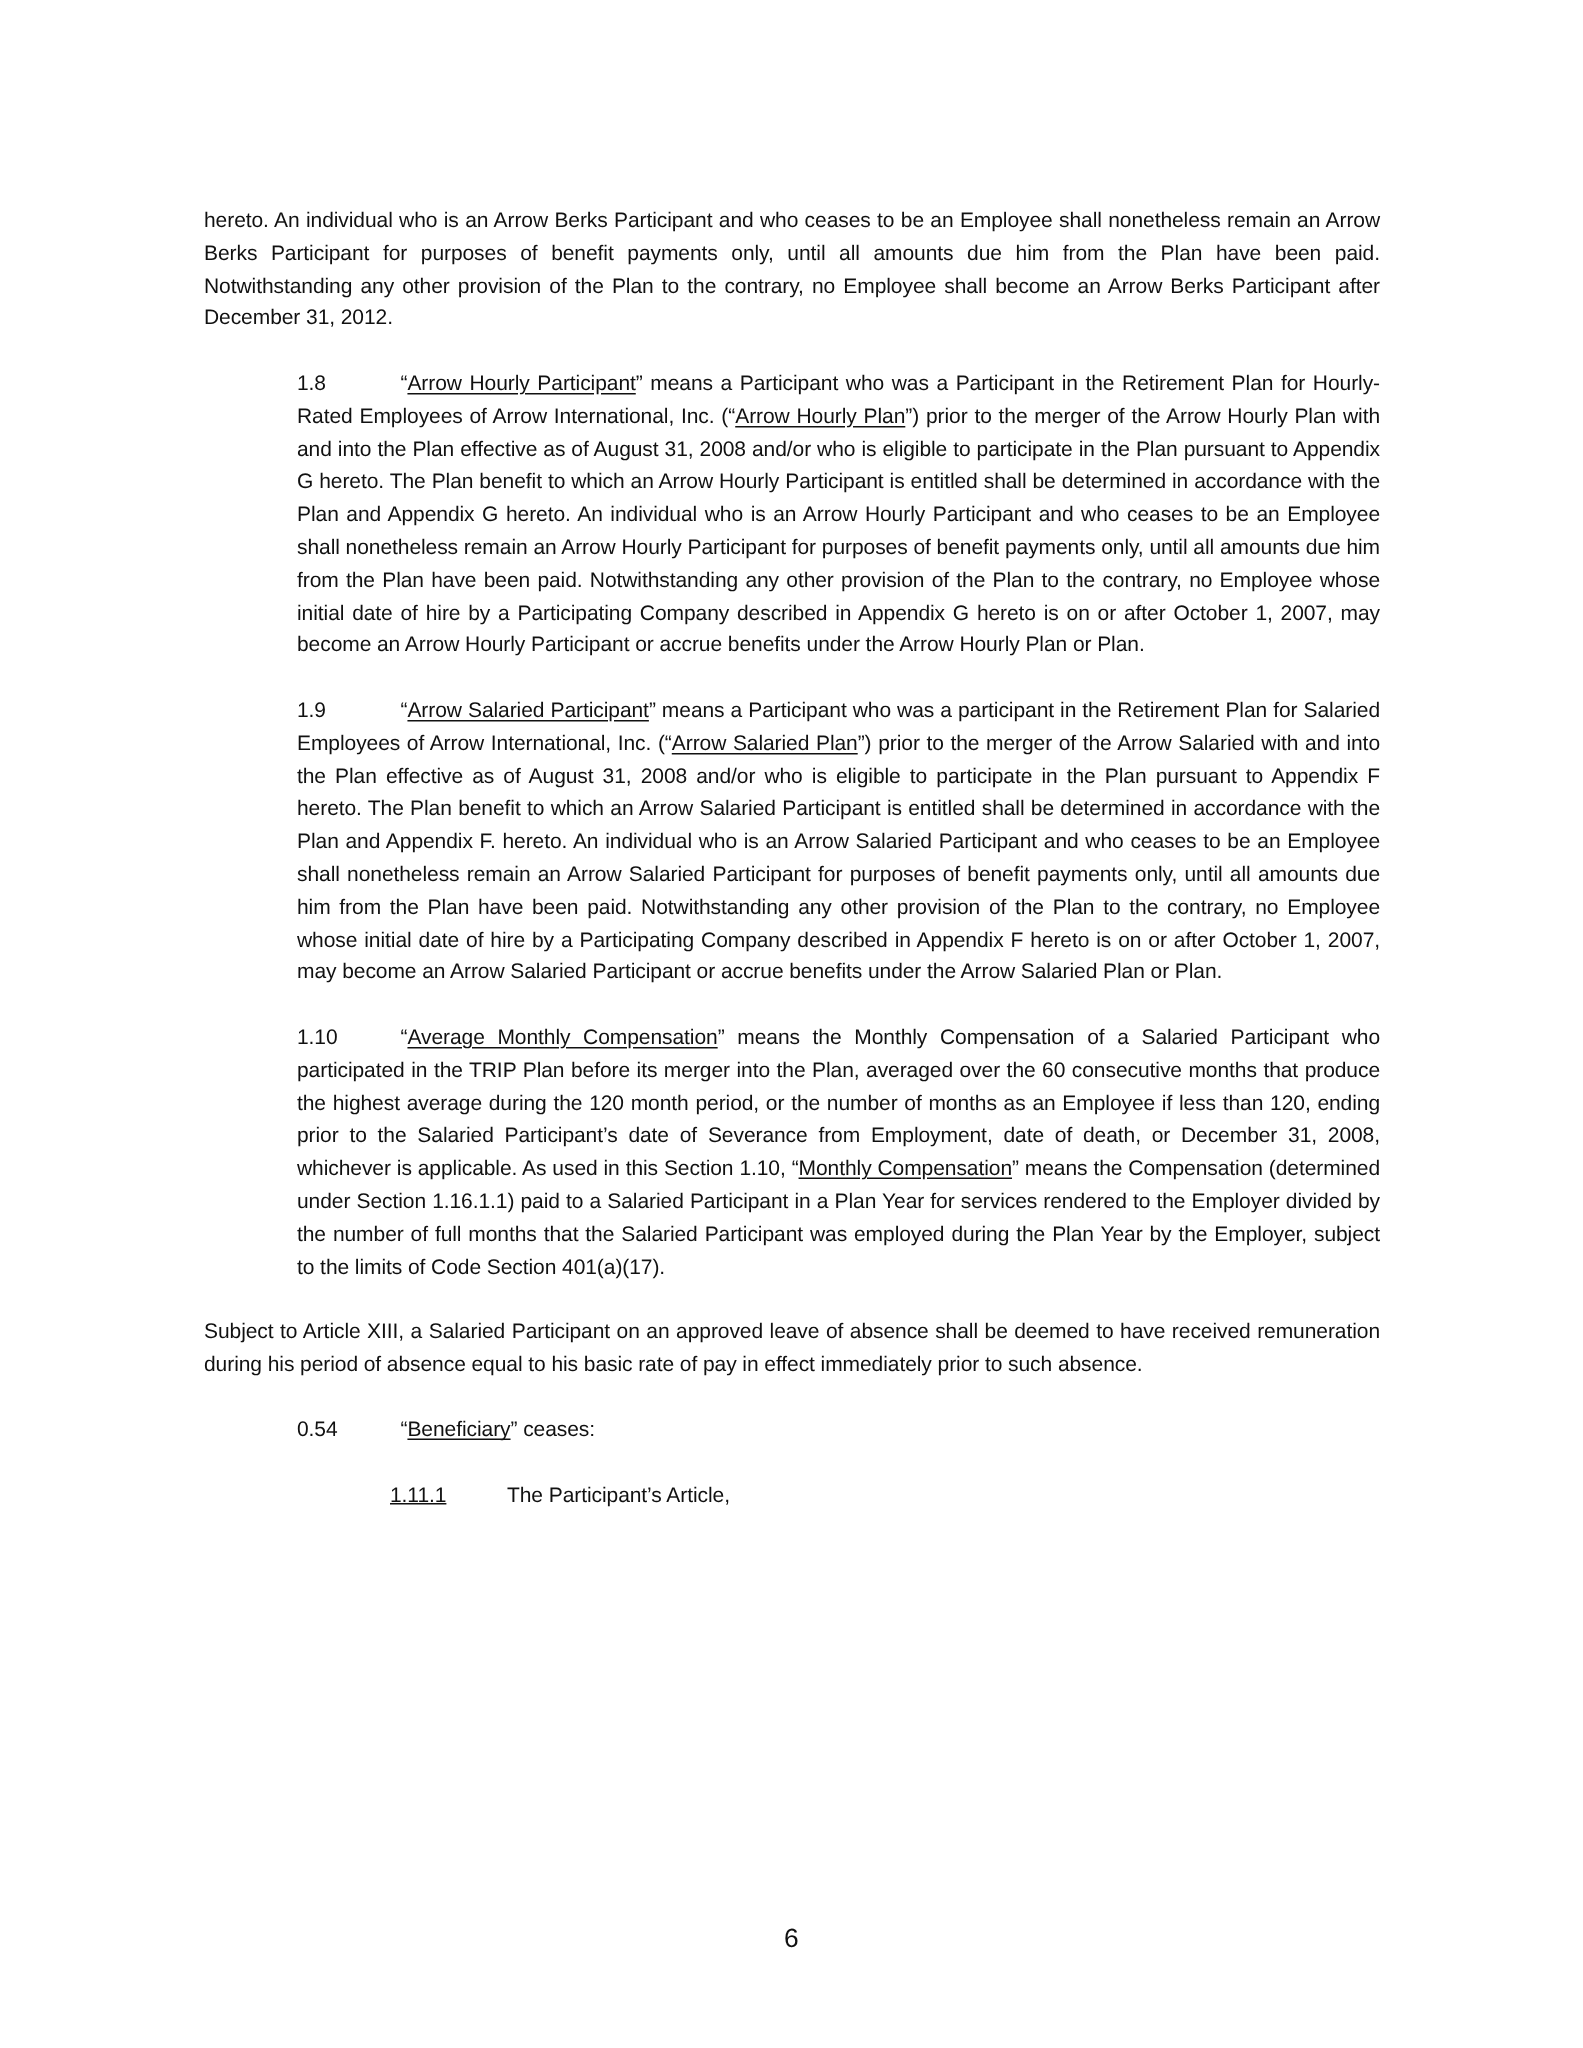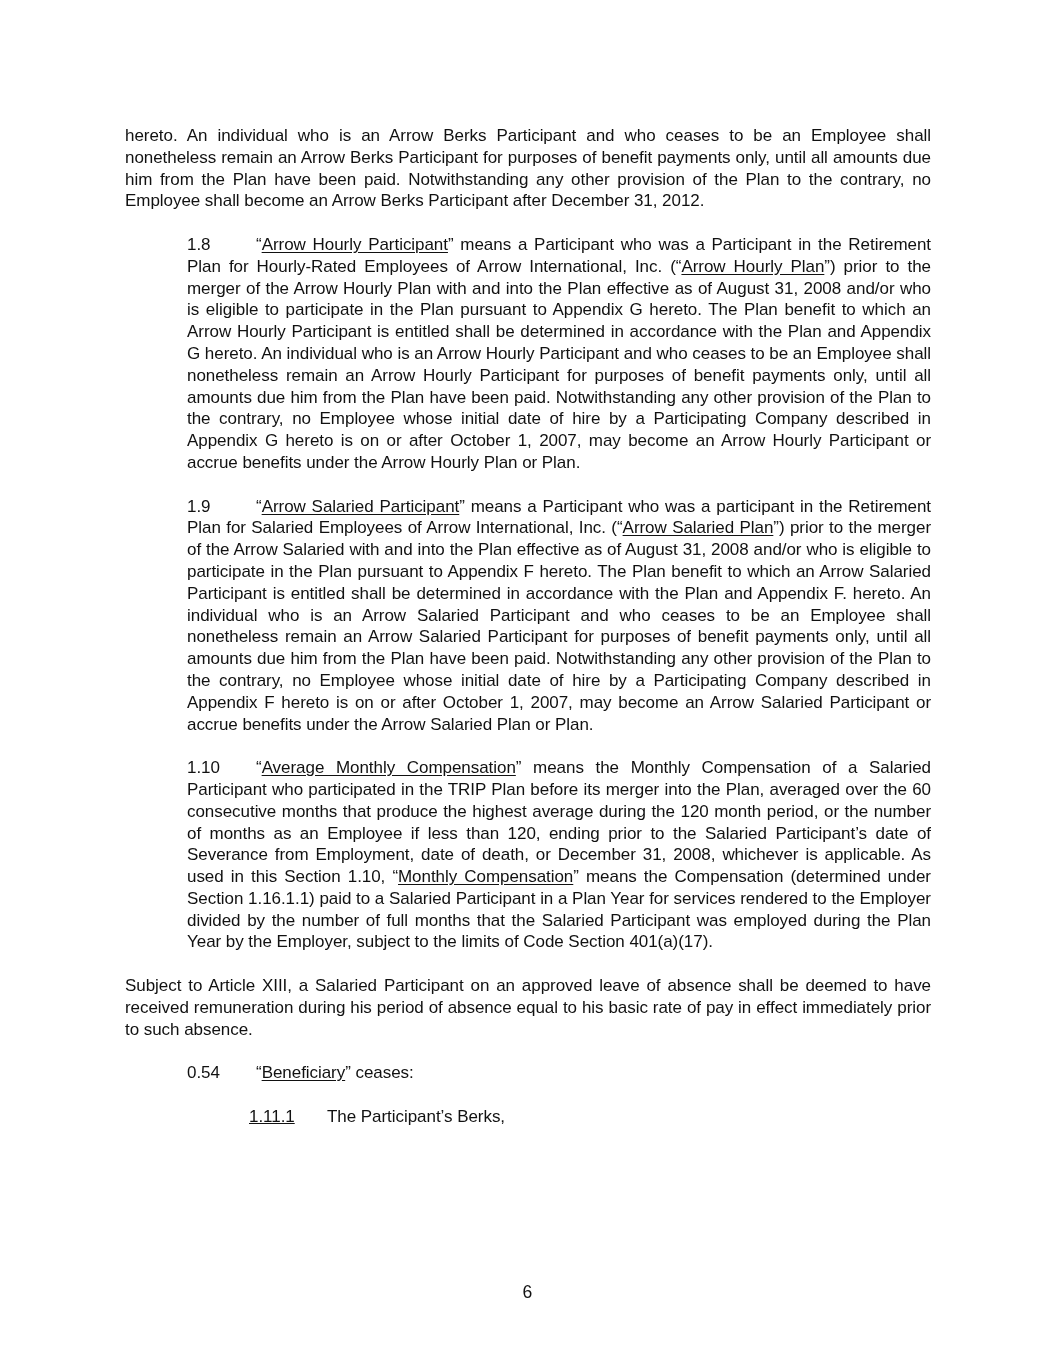--- a/index.html
+++ b/index.html
@@ -15,22 +15,22 @@
       font-family: "Liberation Sans", sans-serif;
       color: #111111;
     }
     .page {
       position: absolute;
       left: 124px;
       top: 124px;
       width: 808px;
     }
     p {
-      margin: 1px;
-      font-size: 17px;
+      margin: 12px;
+      font-size: 14px;
       line-height: 21.8px;
       text-align: justify;
       letter-spacing: -0.05px;
     }
     .para-gap { margin-top: 21.8px; }
     .section-num {
       display: inline-block;
       width: 69px;
     }
     .indent { padding-left: 62px; }
@@ -64,17 +64,17 @@
   <p class="para-gap indent"><span class="section-num">1.8</span><span>“</span><span class="u">Arrow Hourly Participant</span><span>” means a Participant who was a Participant in the Retirement Plan for Hourly-Rated Employees of Arrow International, Inc. (“</span><span class="u">Arrow Hourly Plan</span><span>”) prior to the merger of the Arrow Hourly Plan with and into the Plan effective as of August 31, 2008 and/or who is eligible to participate in the Plan pursuant to Appendix G hereto.  The Plan benefit to which an Arrow Hourly Participant is entitled shall be determined in accordance with the Plan and Appendix G hereto.  An individual who is an Arrow Hourly Participant and who ceases to be an Employee shall nonetheless remain an Arrow Hourly Participant for purposes of benefit payments only, until all amounts due him from the Plan have been paid.  Notwithstanding any other provision of the Plan to the contrary, no Employee whose initial date of hire by a Participating Company described in Appendix G hereto is on or after October 1, 2007, may become an Arrow Hourly Participant or accrue benefits under the Arrow Hourly Plan or Plan.</span></p>
 
   <p class="para-gap indent"><span class="section-num">1.9</span><span>“</span><span class="u">Arrow Salaried Participant</span><span>” means a Participant who was a participant in the Retirement Plan for Salaried Employees of Arrow International, Inc. (“</span><span class="u">Arrow Salaried Plan</span><span>”) prior to the merger of the Arrow Salaried with and into the Plan effective as of August 31, 2008 and/or who is eligible to participate in the Plan pursuant to Appendix F hereto.  The Plan benefit to which an Arrow Salaried Participant is entitled shall be determined in accordance with the Plan and Appendix F. hereto.  An individual who is an Arrow Salaried Participant and who ceases to be an Employee shall nonetheless remain an Arrow Salaried Participant for purposes of benefit payments only, until all amounts due him from the Plan have been paid.  Notwithstanding any other provision of the Plan to the contrary, no Employee whose initial date of hire by a Participating Company described in Appendix F hereto is on or after October 1, 2007, may become an Arrow Salaried Participant or accrue benefits under the Arrow Salaried Plan or Plan.</span></p>
 
   <p class="para-gap indent"><span class="section-num">1.10</span><span>“</span><span class="u">Average Monthly Compensation</span><span>” means the Monthly Compensation of a Salaried Participant who participated in the TRIP Plan before its merger into the Plan, averaged over the 60 consecutive months that produce the highest average during the 120 month period, or the number of months as an Employee if less than 120, ending prior to the Salaried Participant’s date of Severance from Employment, date of death, or December 31, 2008, whichever is applicable.  As used in this Section 1.10, “</span><span class="u">Monthly Compensation</span><span>” means the Compensation (determined under Section 1.16.1.1) paid to a Salaried Participant in a Plan Year for services rendered to the Employer divided by the number of full months that the Salaried Participant was employed during the Plan Year by the Employer, subject to the limits of Code Section 401(a)(17).</span></p>
 
   <p class="para-gap">Subject to Article XIII, a Salaried Participant on an approved leave of absence shall be deemed to have received remuneration during his period of absence equal to his basic rate of pay in effect immediately prior to such absence.</p>
 
   <p class="para-gap indent" style="text-align:left;"><span class="section-num">0.54</span><span>“</span><span class="u">Beneficiary</span><span>” ceases:</span></p>
 
-  <p class="para-gap sub-item"><span class="sub-num">1.11.1</span><span>The Participant’s Berks,</span></p>
+  <p class="para-gap sub-item"><span class="sub-num">1.11.1</span><span>The Participant’s Article,</span></p>
 
 </div>
 
 <div class="page-number">6</div>
 
 </body></html>

